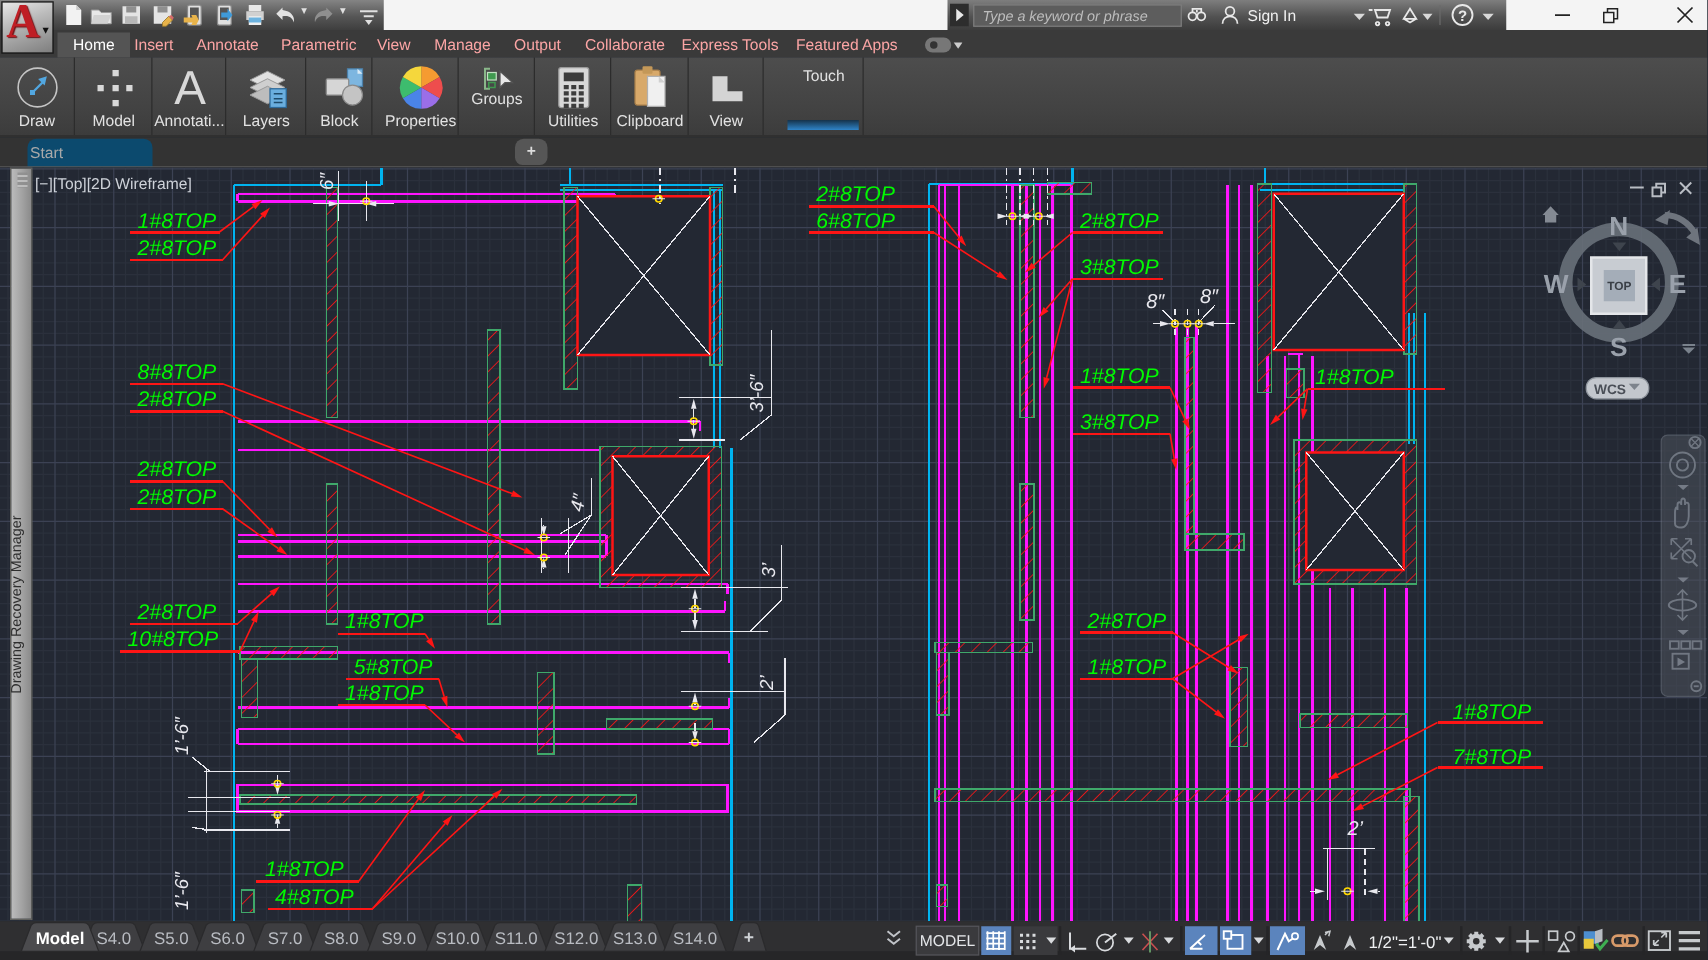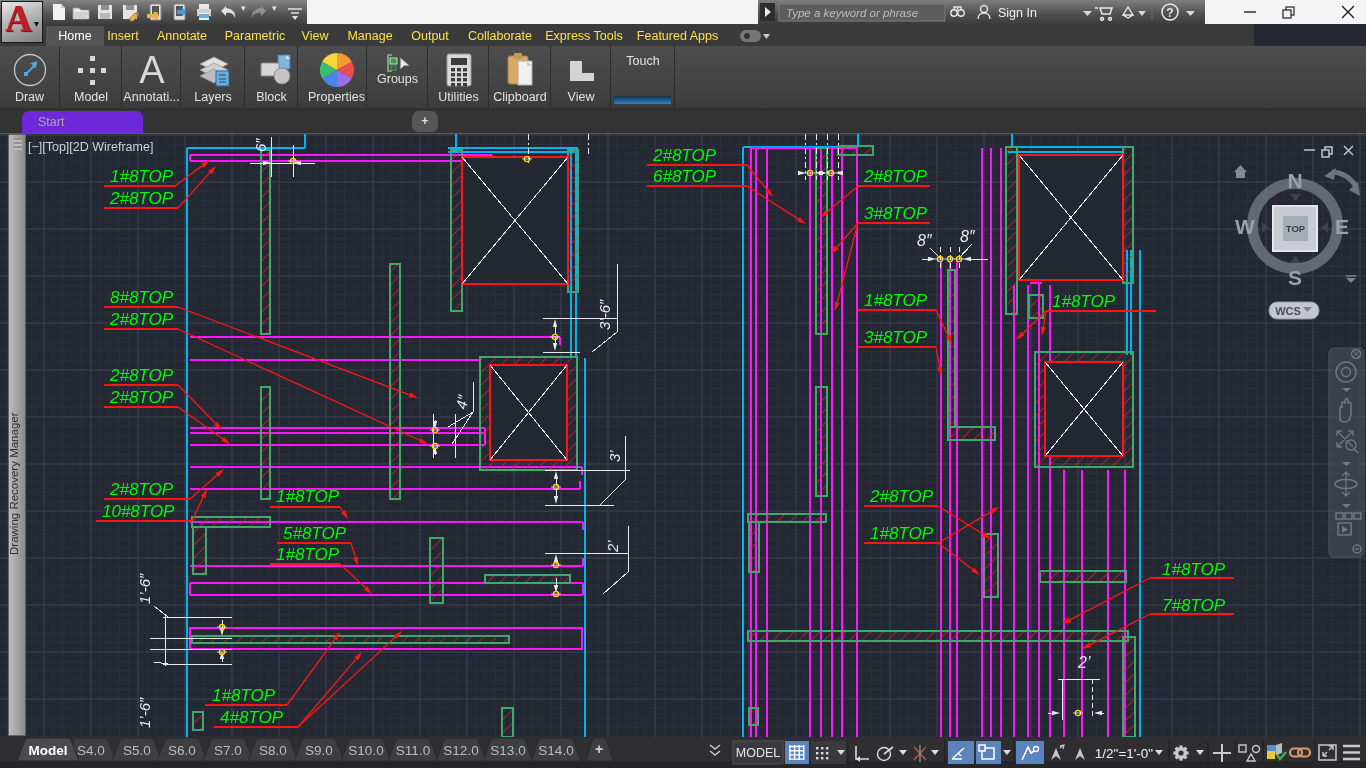--- a/index.html
+++ b/index.html
@@ -6,32 +6,32 @@
 #titlebar { position:absolute; left:0; top:0; width:1366px; height:24px; background:#f4f4f4; }
 #qat { position:absolute; left:0; top:0; width:307px; height:24px; background:linear-gradient(#848484,#565656 55%,#3e3e3e); }
 .qic { position:absolute; top:2px; }
 .qdd { position:absolute; top:3px; font-size:9px; color:#e0e0e0; }
 #logo { position:absolute; left:1px; top:1px; width:42px; height:42px; background:linear-gradient(160deg,#e8e8e8,#b9b9b9 40%,#7e7e7e); border:1px solid #1a1a1a; z-index:5; }
 #logoA { position:absolute; left:3px; top:-6px; font-size:37px; font-weight:bold; color:#bf1e25; text-shadow:1px 1px 1px #6a0e12; font-family:"Liberation Serif", serif; transform:scaleY(1.05); }
 #logodd { position:absolute; right:3px; top:16px; color:#111; font-size:10px; }
 #title-text { position:absolute; left:337px; top:4px; font-size:12.5px; color:#111; }
 #infocenter { position:absolute; left:758px; top:0; width:447px; height:24px; background:linear-gradient(#7e7e7e,#525252 55%,#3c3c3c); }
 #winbtns { position:absolute; right:8px; top:0px; color:#222; }
-#ribbontabs { position:absolute; left:0; top:24px; width:1254px; height:22px; background:#3a3a3a; }
-.rtab { position:absolute; top:2px; height:20px; line-height:20px; color:#fde047; font-size:12.5px; text-align:center; }
+#ribbontabs { position:absolute; left:0; top:24px; width:1366px; height:22px; background:#3a3a3a; }
+.rtab { position:absolute; top:2px; height:20px; line-height:20px; color:#fca5a5; font-size:12.5px; text-align:center; }
 .rtab.active { background:#545454; color:#fff; }
 #ribbon { position:absolute; left:0; top:46px; width:1366px; height:64px; background:linear-gradient(#4d4d4d,#424242 70%,#3c3c3c); border-bottom:2px solid #303030; }
 .pan { position:absolute; top:0; height:62px; border-right:1px solid #2c2c2c; }
 .ric { position:absolute; top:3px; }
 .plab { position:absolute; left:0; right:0; top:44px; text-align:center; font-size:12.5px; color:#e2e2e2; }
-#touchpan { position:absolute; left:612px; top:0; width:63px; height:62px; border-right:1px solid #2c2c2c;padding-left:44px; }
+#touchpan { position:absolute; left:628px; top:0; width:63px; height:62px; border-right:1px solid #2c2c2c;padding-left:44px; }
 #touchbar { position:absolute; left:2px; right:3px; top:50px; height:8px; background:linear-gradient(#15324a,#2f84c8); }
 #filetabs { position:absolute; left:0; top:110px; width:1366px; height:24px; background:#333333; }
 .ftab { position:absolute; top:1px; height:23px; line-height:23px; font-size:12.5px; text-align:left; border-radius:7px 7px 0 0; }
-#fstart { left:22px; width:121px; background:#6d28d9; color:#a9a9a9; padding-left:16px; }
+#fstart { left:22px; width:100px; background:#0c4a6e; color:#a9a9a9; padding-left:2px; }
 #factive { left:145px; width:260px; background:linear-gradient(#a2a2a2,#7f7f7f); color:#1d1d1d; padding-left:11px; font-size:12px; }
 #fplus { left:412px; width:26px; background:#565656; color:#ddd; text-align:center; border-radius:7px 7px 6px 6px; height:21px; line-height:21px; font-weight:bold; }
 #fedge { position:absolute; left:0; top:133px; width:1366px; height:1px; background:#5a5a5a; }
 #draw { position:absolute; left:0; top:134px; width:1366px; height:603px; background:#232833; }
 #vplabel { position:absolute; left:28px; top:6px; color:#ced2d9; font-size:12.5px; }
 #recov { position:absolute; left:8px; top:0px; width:18px; height:602px; background:linear-gradient(90deg,#bcbcbc,#a2a2a2 55%,#8a8a8a); border:1px solid #62625e; }
 #recovtxt { position:absolute; left:-1px; top:404px; width:16px; color:#2e2e2e; font-size:11.5px; white-space:nowrap; transform:rotate(-90deg); transform-origin:8px 8px; }
 #recovgrip { position:absolute; left:5px; top:3px; width:8px; height:12px; background:repeating-linear-gradient(#8d8d8d 0 2px, #c4c4c4 2px 4px); opacity:0.8; }
 #statusbar { position:absolute; left:0; top:737px; width:1366px; height:31px; background:#2f2f31; }
 svg text { font-family:"Liberation Sans", sans-serif; }

